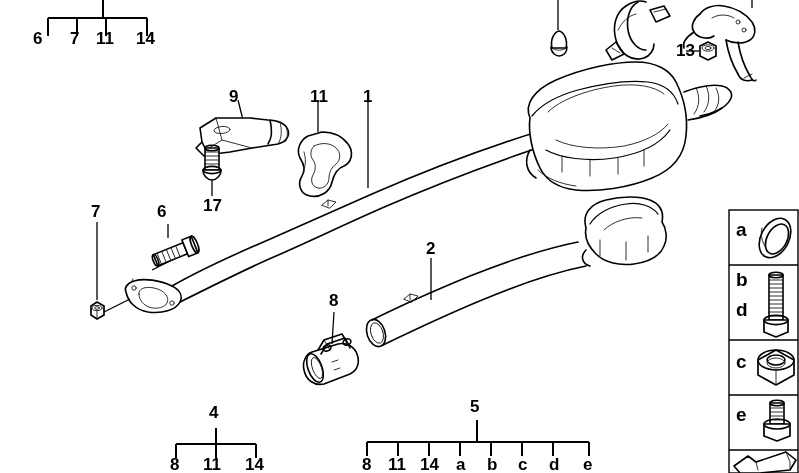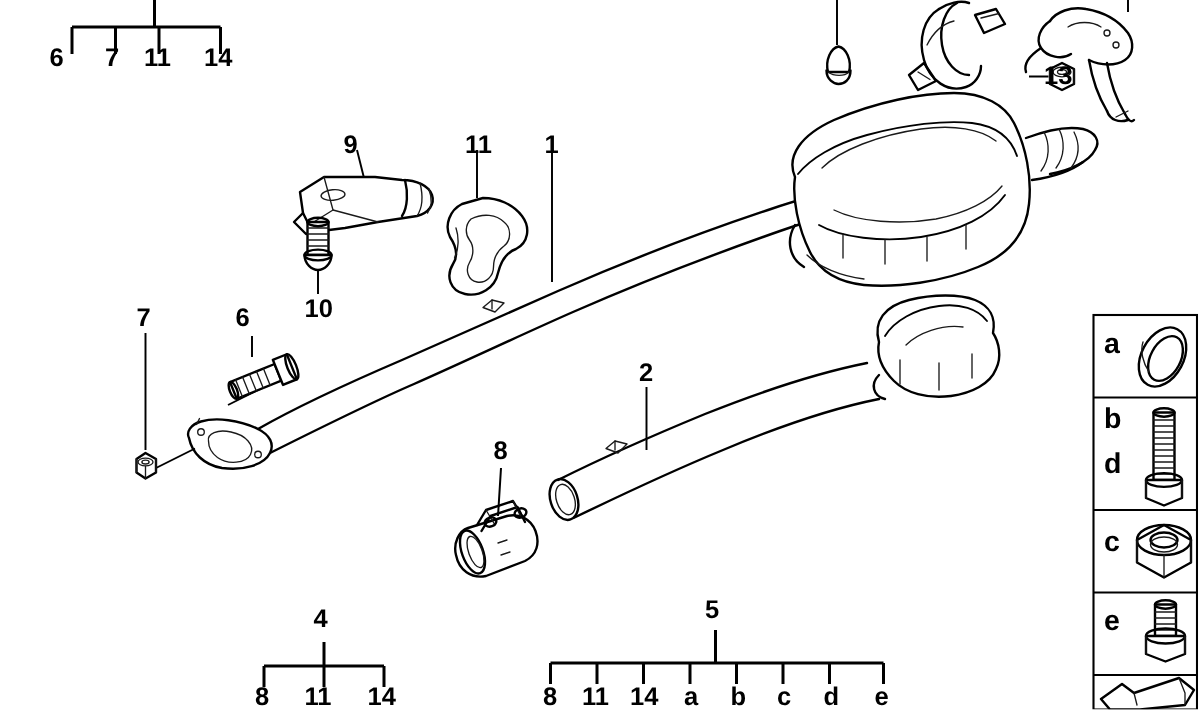--- a/index.html
+++ b/index.html
@@ -431,26 +431,26 @@
   </svg>
 
   <span class="lbl" style="left:33px;top:30px;">6</span>
   <span class="lbl" style="left:70px;top:30px;">7</span>
   <span class="lbl" style="left:96px;top:30px;">11</span>
   <span class="lbl" style="left:136px;top:30px;">14</span>
 
   <span class="lbl" style="left:229px;top:88px;">9</span>
   <span class="lbl" style="left:310px;top:88px;">11</span>
   <span class="lbl" style="left:363px;top:88px;">1</span>
-  <span class="lbl" style="left:203px;top:197px;">10</span>
+  <span class="lbl" style="left:203px;top:197px;">17</span>
   <span class="lbl" style="left:91px;top:203px;">7</span>
   <span class="lbl" style="left:157px;top:203px;">6</span>
   <span class="lbl" style="left:426px;top:240px;">2</span>
   <span class="lbl" style="left:329px;top:292px;">8</span>
-  <span class="lbl" style="left:696px;top:42px;">13</span>
+  <span class="lbl" style="left:676px;top:42px;">13</span>
 
   <span class="lbl" style="left:209px;top:404px;">4</span>
   <span class="lbl" style="left:470px;top:398px;">5</span>
 
   <span class="lbl" style="left:170px;top:456px;">8</span>
   <span class="lbl" style="left:203px;top:456px;">11</span>
   <span class="lbl" style="left:245px;top:456px;">14</span>
 
   <span class="lbl" style="left:362px;top:456px;">8</span>
   <span class="lbl" style="left:388px;top:456px;">11</span>

